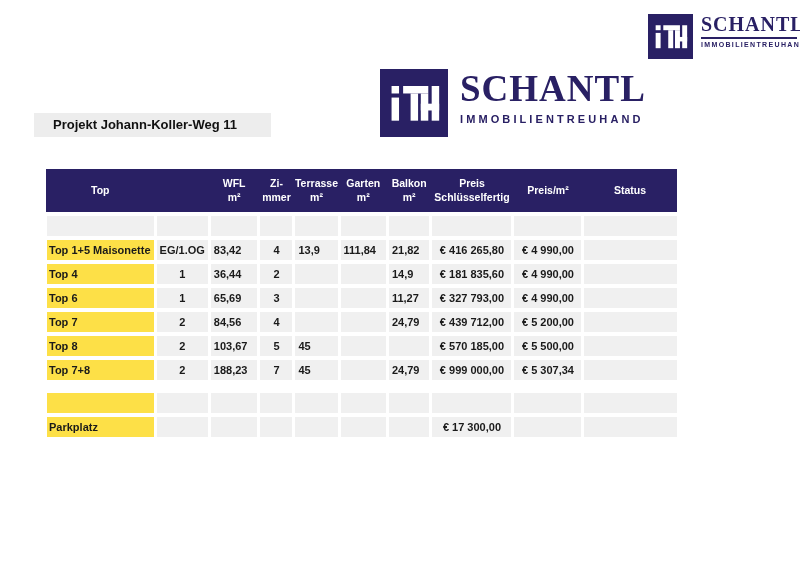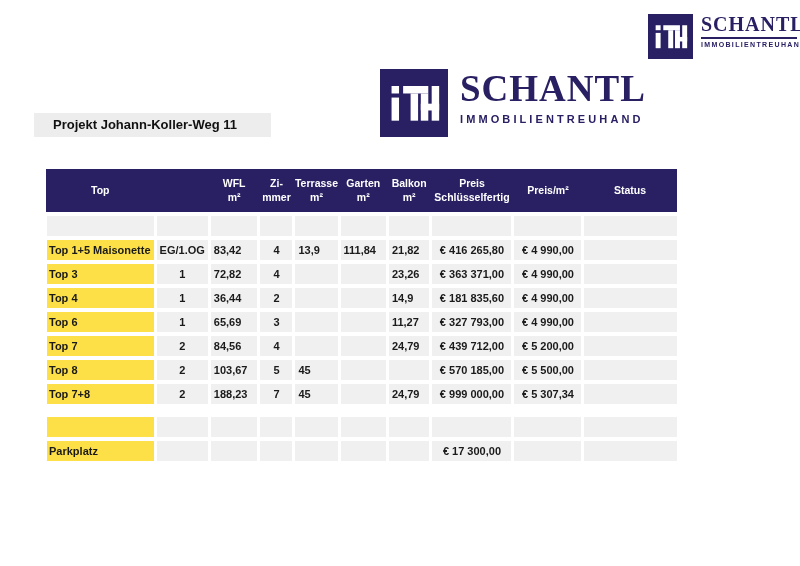--- a/index.html
+++ b/index.html
@@ -150,32 +150,20 @@
         <td class="ar">83,42</td>
         <td class="ac">4</td>
         <td class="ar">13,9</td>
         <td class="ar">111,84</td>
         <td class="ar">21,82</td>
         <td class="ac">€ 416 265,80</td>
         <td class="ac">€ 4 990,00</td>
         <td class="ac"></td>
       </tr>
       <tr class="data">
-        <td class="al">Top 3</td>
-        <td class="ac">1</td>
-        <td class="ar">72,82</td>
-        <td class="ac">4</td>
-        <td class="ar"></td>
-        <td class="ar"></td>
-        <td class="ar">23,26</td>
-        <td class="ac">€ 363 371,00</td>
-        <td class="ac">€ 4 990,00</td>
-        <td class="ac"></td>
-      </tr>
-      <tr class="data">
         <td class="al">Top 4</td>
         <td class="ac">1</td>
         <td class="ar">36,44</td>
         <td class="ac">2</td>
         <td class="ar"></td>
         <td class="ar"></td>
         <td class="ar">14,9</td>
         <td class="ac">€ 181 835,60</td>
         <td class="ac">€ 4 990,00</td>
         <td class="ac"></td>

